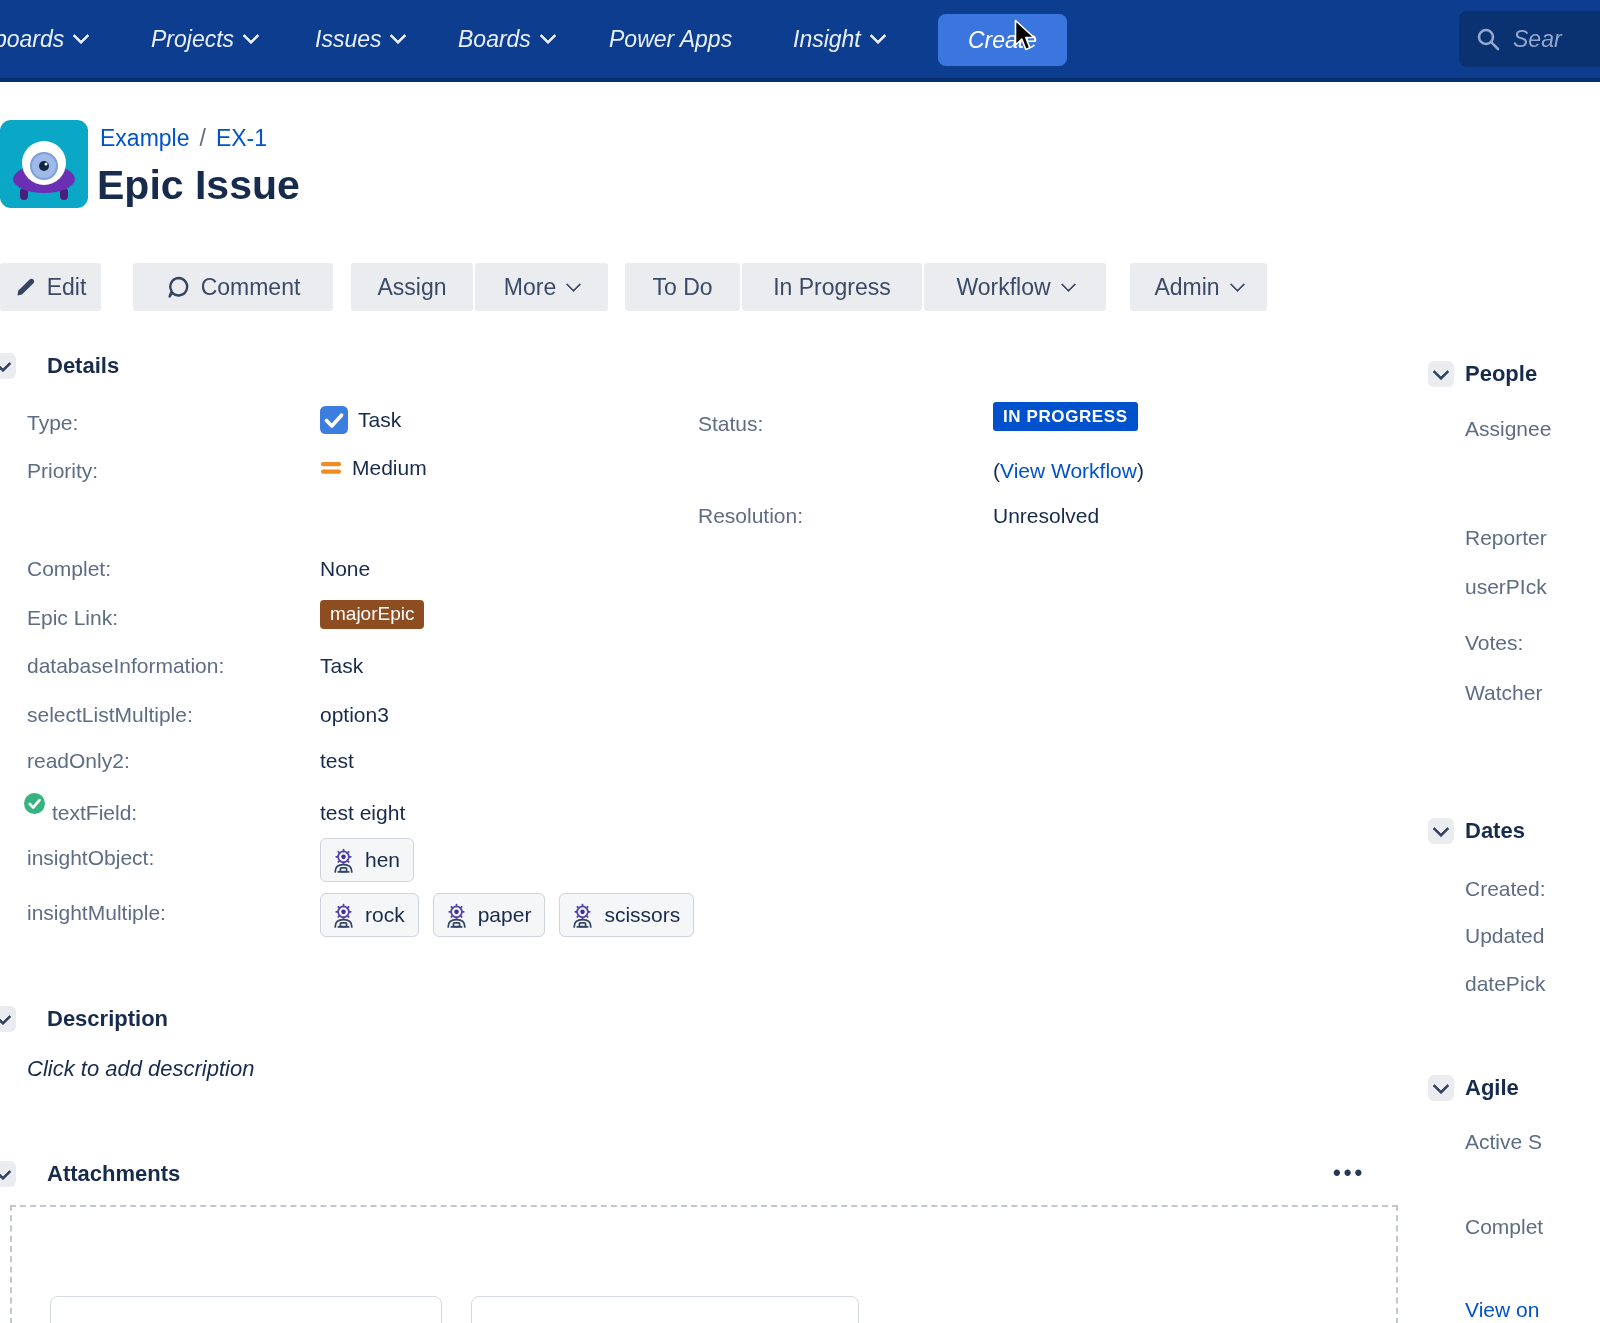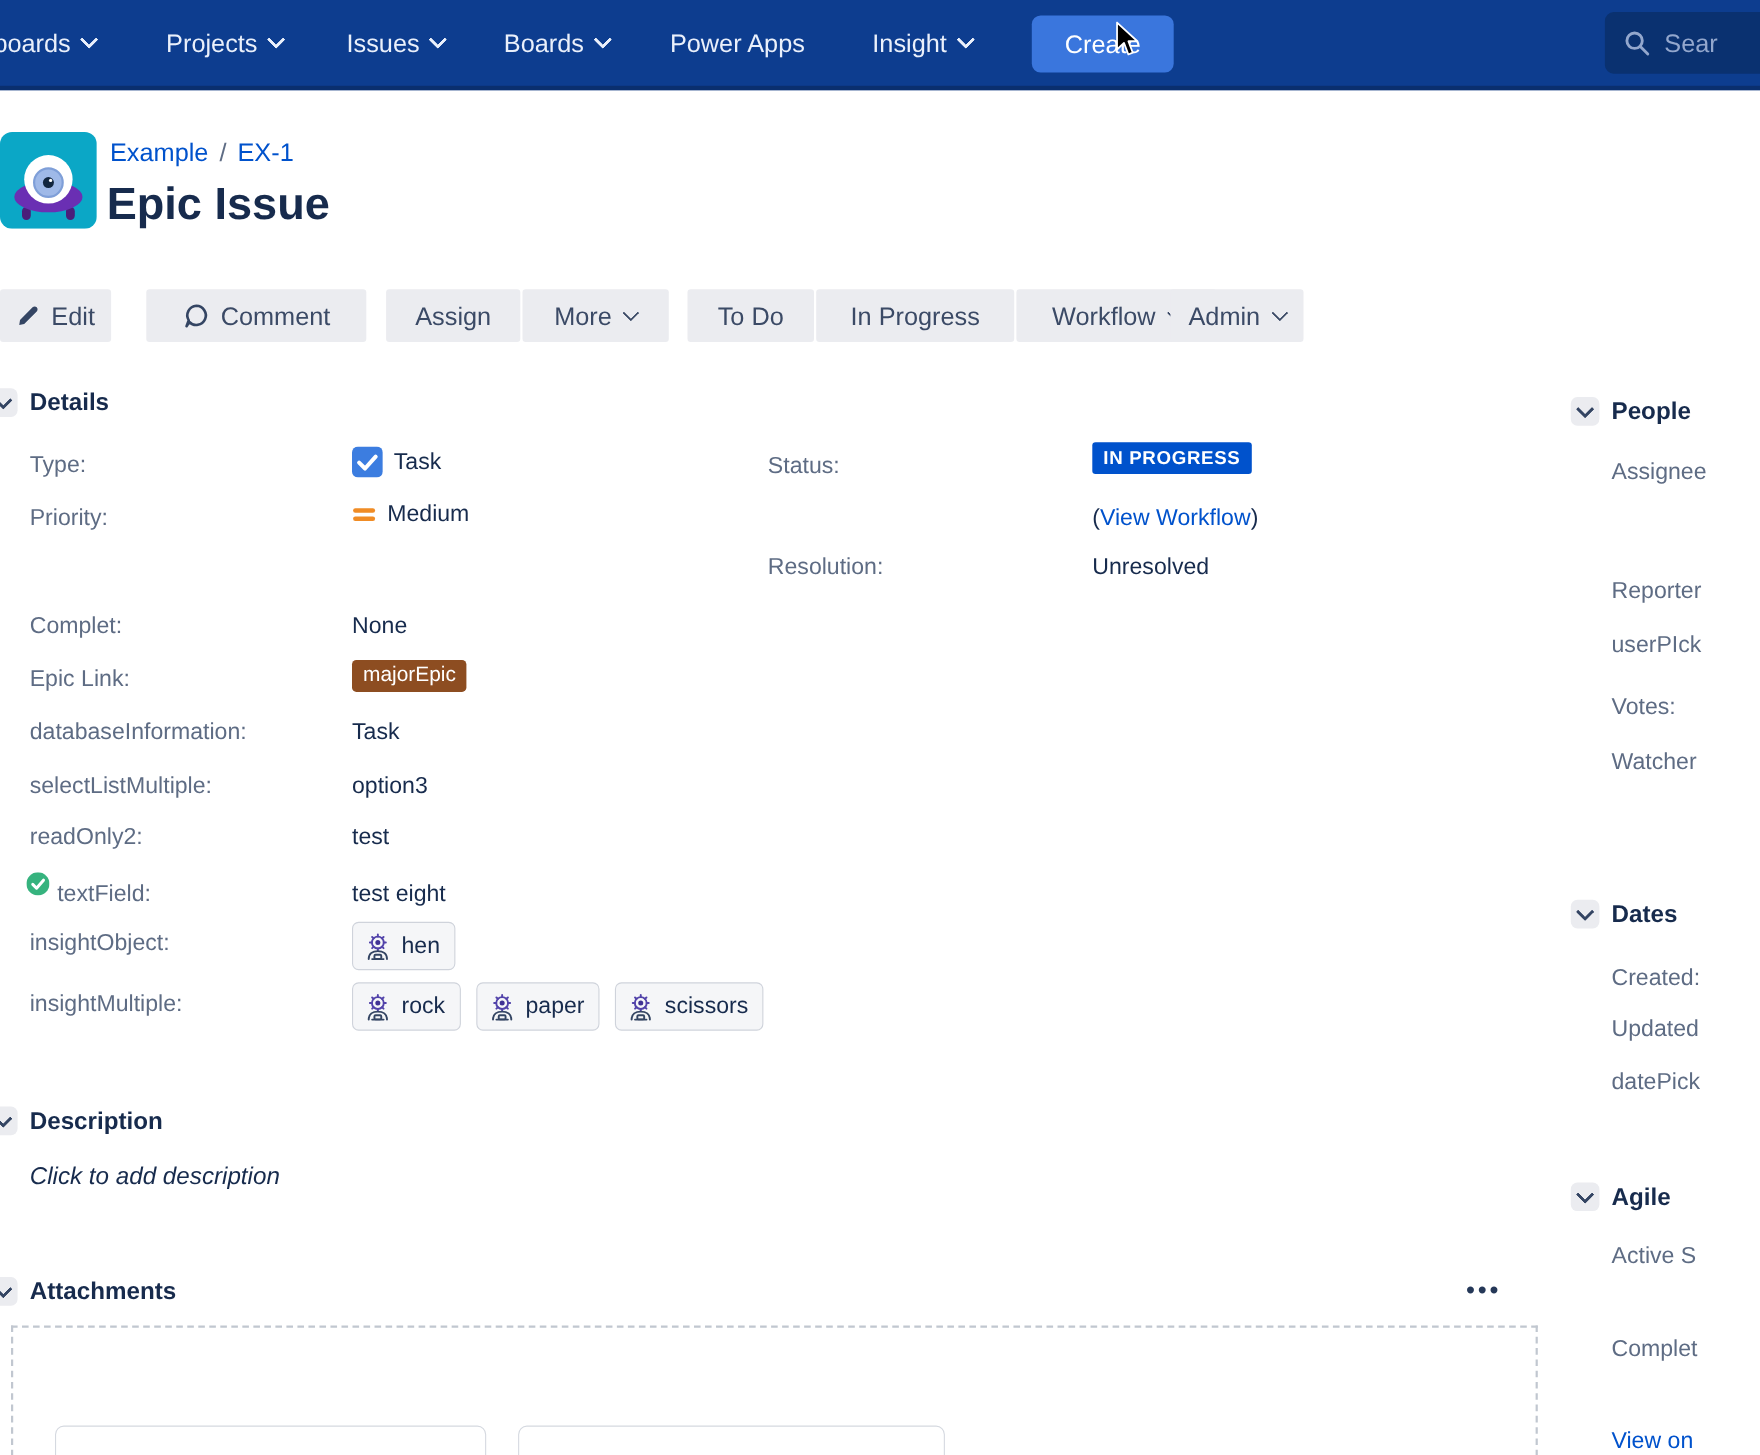--- a/index.html
+++ b/index.html
@@ -3,21 +3,21 @@
 <meta charset="utf-8">
 <style>
   html,body{margin:0;padding:0;}
   body{
     position:relative;width:1600px;height:1323px;overflow:hidden;
     background:#ffffff;font-family:"Liberation Sans",sans-serif;
     color:#172B4D;
   }
   .abs{position:absolute;}
   
-  .navbar{position:absolute;top:0;left:0;width:1600px;height:78px;background:#0d3d8f;border-bottom:4px solid #0a2f6e;}
+  .navbar{position:absolute;top:0;left:0;width:1600px;height:78px;background:#0d3d8f;border-bottom:4px solid #0a2f6e;font-style:italic;}
   .nav-item{position:absolute;top:0;height:78px;display:flex;align-items:center;color:#eaf0fb;font-size:23px;cursor:pointer;}
   .chev{width:9px;height:9px;border-right:3px solid currentColor;border-bottom:3px solid currentColor;transform:rotate(45deg);display:inline-block;border-radius:1px;}
   .nav-item .chev{margin-left:11px;margin-top:-6px;}
   .create-btn{position:absolute;left:938px;top:14px;height:52px;padding:0 30px;background:#3a76dd;border-radius:8px;
     display:flex;align-items:center;color:#fff;font-size:23px;cursor:pointer;}
   .searchbox{position:absolute;left:1459px;top:11px;width:200px;height:56px;background:#0a3170;border-radius:8px;
     display:flex;align-items:center;padding-left:16px;color:#93a7cd;font-size:23px;}
   .searchbox span{margin-left:12px;}
   
   .avatar{position:absolute;left:0;top:120px;width:88px;height:88px;}
@@ -27,21 +27,21 @@
   .page-title{position:absolute;left:97px;top:162px;font-size:41px;font-weight:600;color:#172B4D;}
   
   .btn{position:absolute;top:263px;height:48px;background:#EBECF0;border-radius:3px;color:#3B4A66;
     font-size:23px;display:flex;align-items:center;justify-content:center;cursor:pointer;font-weight:500;}
   .btn .chev{border-width:2.6px;margin-left:12px;margin-top:-5px;}
   .btn svg{margin-right:10px;}
   
   .chev-box{position:absolute;width:26px;height:26px;background:#EBECF0;border-radius:6px;
     display:flex;align-items:center;justify-content:center;color:#344563;cursor:pointer;}
   .chev-box .chev{border-width:3px;margin-top:-4px;}
-  .sec-head{position:absolute;font-size:22px;font-weight:700;color:#172B4D;}
+  .sec-head{position:absolute;font-size:22px;font-weight:700;color:#172B4D;margin-left:20px;}
   .lbl{position:absolute;font-size:21px;color:#5E6C84;line-height:26px;}
   .val{position:absolute;font-size:21px;color:#172B4D;line-height:26px;}
   .valrow{position:absolute;display:flex;align-items:center;gap:10px;font-size:21px;color:#172B4D;}
   .status-badge{position:absolute;left:993px;top:402px;background:#0052CC;color:#fff;font-size:17px;font-weight:700;
     letter-spacing:.6px;padding:5px 10px 4px;border-radius:3px;}
   .epic-badge{position:absolute;left:320px;top:600px;background:#8d4d21;color:#fff;font-size:19px;font-weight:500;
     padding:3px 10px 4px;border-radius:4px;cursor:pointer;}
   a.inline-link{color:#0052CC;text-decoration:none;cursor:pointer;}
   .insight-card{border:1px solid #cfd3db;background:#f5f6f8;border-radius:6px;height:44px;display:flex;
     align-items:center;padding:0 13px 0 9px;gap:8px;font-size:21px;color:#172B4D;cursor:pointer;box-sizing:border-box;}
@@ -135,21 +135,21 @@
 <div class="btn" style="left:625px;width:115px">
   <span>To Do</span>
 </div>
 <div class="btn" style="left:742px;width:180px">
   <span>In Progress</span>
 </div>
 <div class="btn" style="left:924px;width:182px">
   <span>Workflow</span>
   <span class="chev"></span>
 </div>
-<div class="btn" style="left:1064px;width:121px">
+<div class="btn" style="left:1130px;width:137px">
   <span>Admin</span>
   <span class="chev"></span>
 </div>
 
 <div class="chev-box" style="left:-10px;top:353px">
   <span class="chev"></span>
 </div>
 <div class="sec-head" style="left:27px;top:353px">Details</div>
 
 <div class="lbl" style="left:27px;top:410px">Type:</div>

